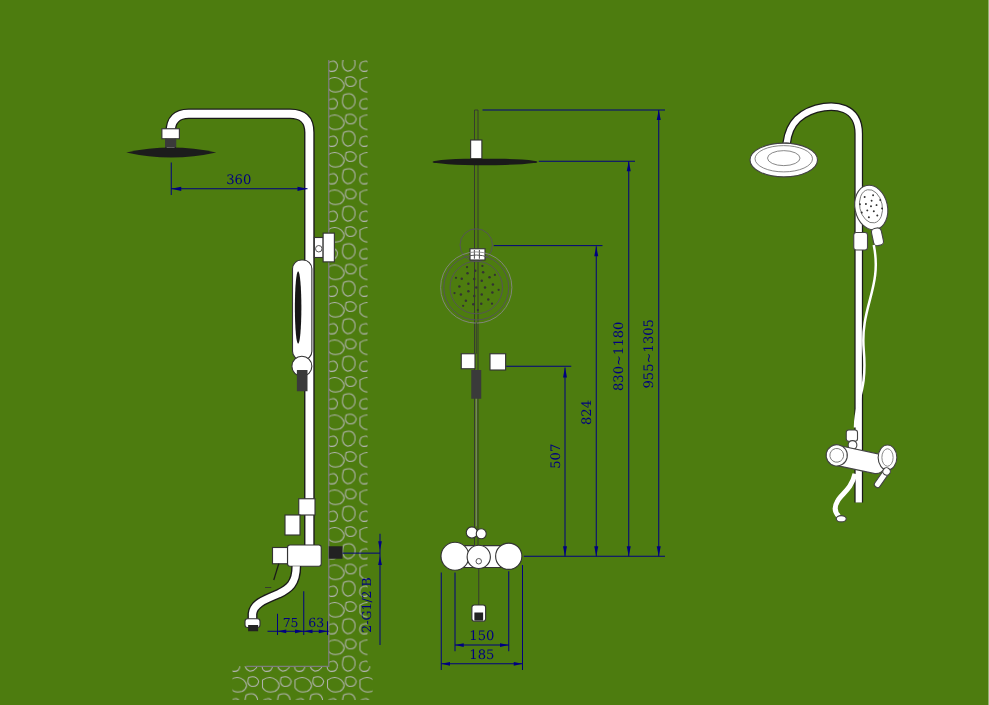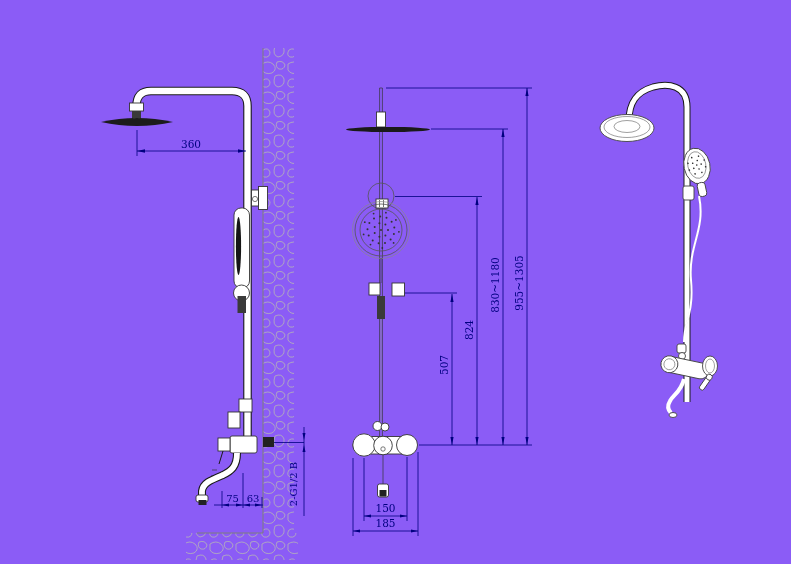--- a/index.html
+++ b/index.html
@@ -1,16 +1,16 @@
 <!DOCTYPE html>
 <html><head>
 <meta charset="utf-8">
 <style>
   html,body{margin:0;padding:0;background:#fff;}
-  .stage{position:relative;width:791px;height:564px;background:#8b5cf6;overflow:hidden;}
+  .stage{position:relative;width:791px;height:564px;background:#4d7c0f;overflow:hidden;}
   svg{display:block;}
   .ln{stroke:#1a1a1a;fill:none;stroke-width:1;}
   .thin{stroke:#333;fill:none;stroke-width:0.7;}
   .faint{stroke:#888;fill:none;stroke-width:0.7;}
   .part{stroke:#333;fill:#fff;stroke-width:0.9;}
   .part2{stroke:#555;fill:none;stroke-width:0.8;}
   .part-dark{fill:#222;stroke:none;}
   .pipe-o{stroke:#1a1a1a;fill:none;}
   .pipe-i{stroke:#fff;fill:none;}
   .p3{stroke:#444;fill:none;stroke-width:0.9;}

